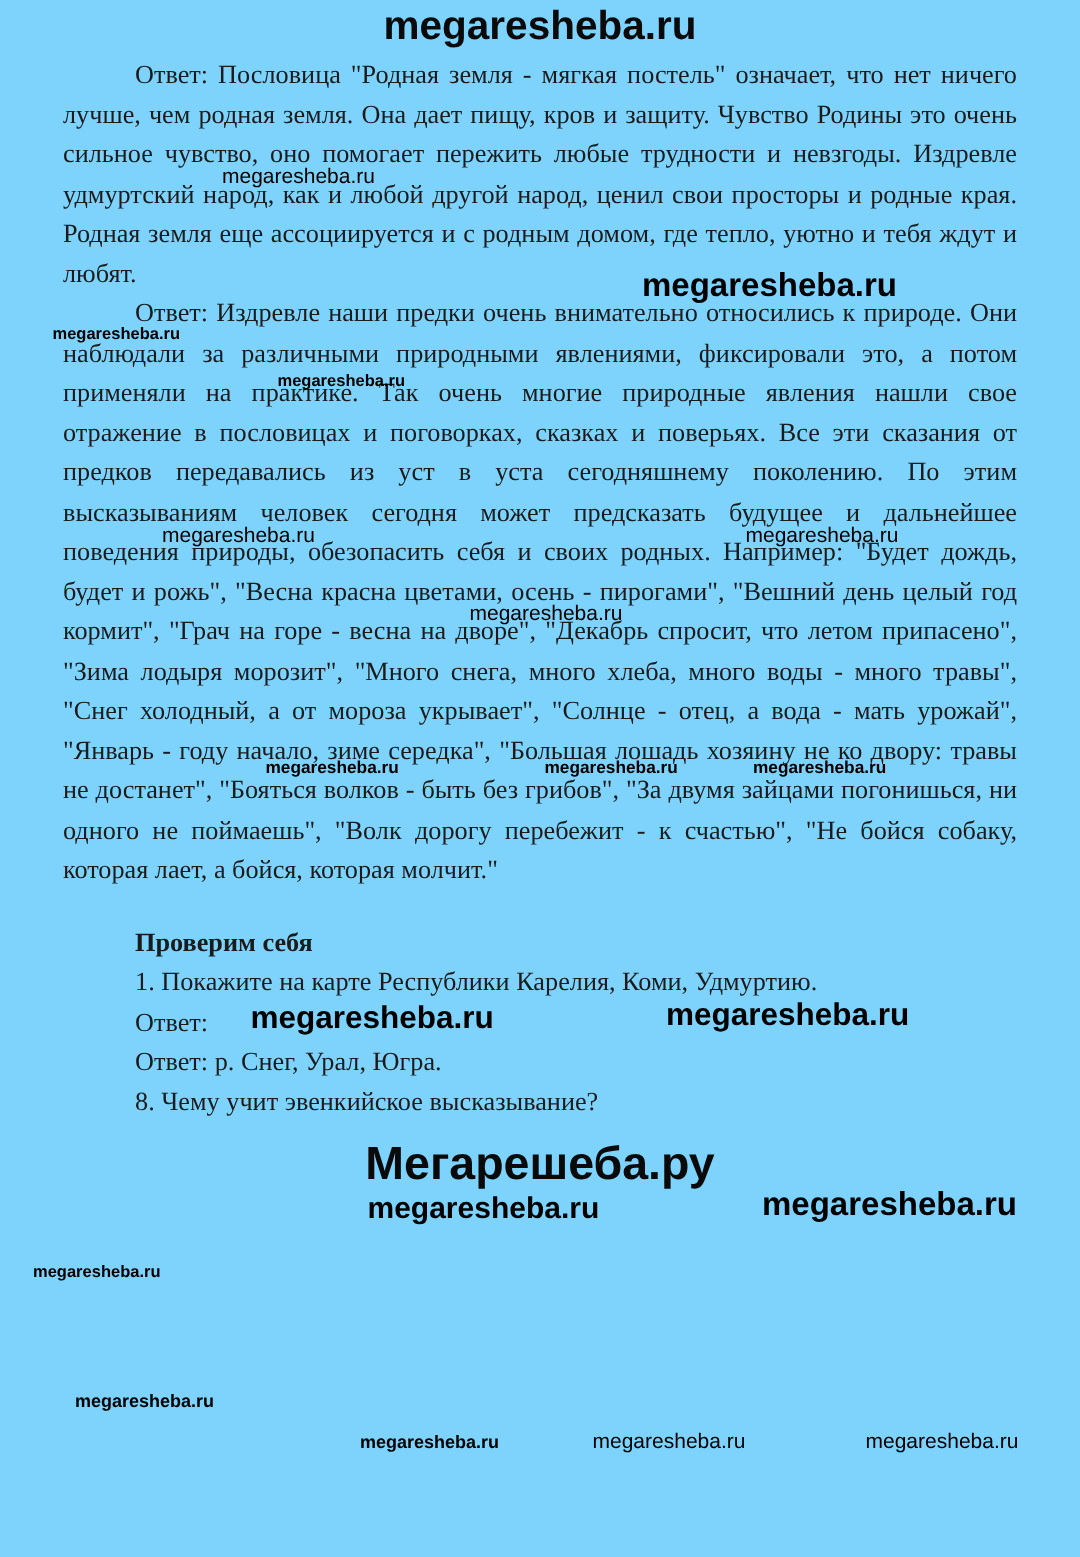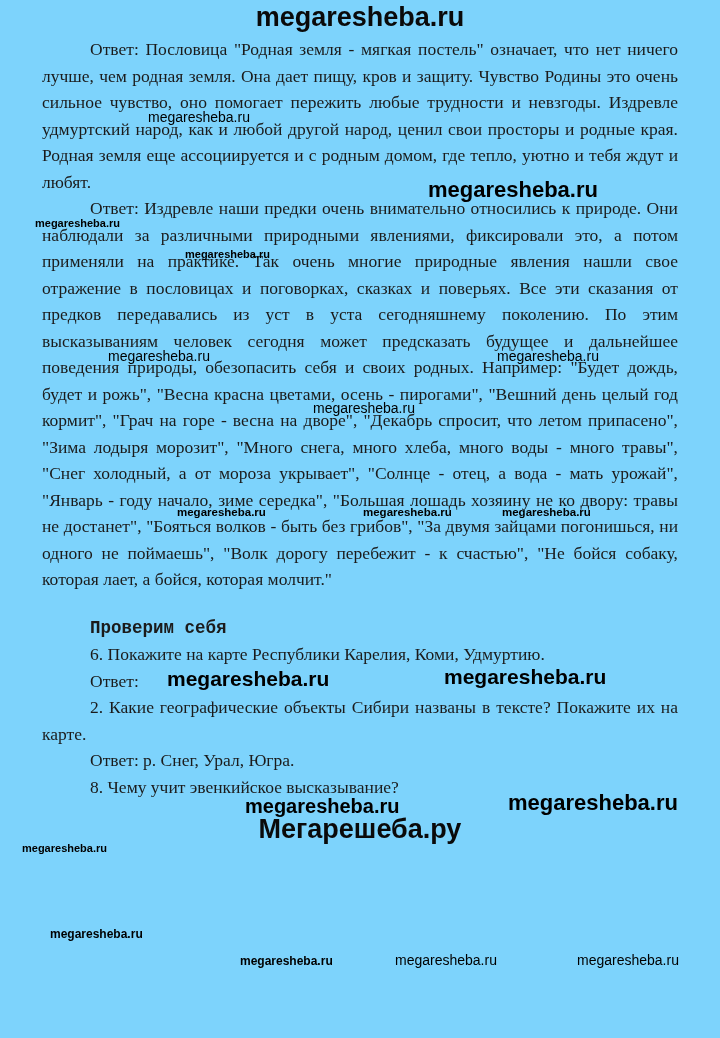--- a/index.html
+++ b/index.html
@@ -32,29 +32,28 @@
   .block1 { margin-top: 4px; }
   .block2 { margin-top: 22px; }
   .ans-label { }
   .check-heading {
     margin: 0;
     font-size: 17.5px;
     line-height: 26.5px;
     font-weight: bold;
     text-indent: 48px;
     text-align: left;
-    font-family: Liberation Mono, monospace;
   }
   .qline { text-align: left; }
   .site-footer {
     margin: 14px 0 0 0;
     text-align: center;
     font-family: "Liberation Sans", "DejaVu Sans", sans-serif;
     font-weight: bold;
-    font-size: 27px;
+    font-size: 31px;
     line-height: 30px;
     color: #0a0a0a;
   }
   .wm {
     position: absolute;
     font-family: "Liberation Sans", "DejaVu Sans", sans-serif;
     color: #000;
     white-space: nowrap;
     line-height: 1;
     z-index: 5;
@@ -71,23 +70,22 @@
 
   <div class="textcol doc">
 
     <div class="block1">
       <p><span class="ans-label">Ответ</span><span>: Пословица "Родная земля - мягкая постель" означает, что нет ничего лучше, чем родная земля. Она дает пищу, кров и защиту. Чувство Родины это очень сильное чувство, оно помогает пережить любые трудности и невзгоды. Издревле удмуртский народ, как и любой другой народ, ценил свои просторы и родные края. Родная земля еще ассоциируется и с родным домом, где тепло, уютно и тебя ждут и любят.</span></p>
       <p><span class="ans-label">Ответ</span><span>: Издревле наши предки очень внимательно относились к природе. Они наблюдали за различными природными явлениями, фиксировали это, а потом применяли на практике. Так очень многие природные явления нашли свое отражение в пословицах и поговорках, сказках и поверьях. Все эти сказания от предков передавались из уст в уста сегодняшнему поколению. По этим высказываниям человек сегодня может предсказать будущее и дальнейшее поведения природы, обезопасить себя и своих родных. Например: "Будет дождь, будет и рожь", "Весна красна цветами, осень - пирогами", "Вешний день целый год кормит", "Грач на горе - весна на дворе", "Декабрь спросит, что летом припасено", "Зима лодыря морозит", "Много снега, много хлеба, много воды - много травы", "Снег холодный, а от мороза укрывает", "Солнце - отец, а вода - мать урожай", "Январь - году начало, зиме середка", "Большая лошадь хозяину не ко двору: травы не достанет", "Бояться волков - быть без грибов", "За двумя зайцами погонишься, ни одного не поймаешь", "Волк дорогу перебежит - к счастью", "Не бойся собаку, которая лает, а бойся, которая молчит."</span></p>
     </div>
 
     <div class="block2">
       <p class="check-heading">Проверим себя</p>
-      <p class="qline">6. Покажите на карте Республики Карелия, Коми, Удмуртию.</p>
+      <p class="qline">1. Покажите на карте Республики Карелия, Коми, Удмуртию.</p>
       <p class="qline"><span class="ans-label">Ответ</span><span>:</span></p>
-      <p>2. Какие географические объекты Сибири названы в тексте? Покажите их на карте.</p>
       <p class="qline"><span class="ans-label">Ответ</span><span>: р. Снег, Урал, Югра.</span></p>
       <p class="qline">8. Чему учит эвенкийское высказывание?</p>
     </div>
 
     <div class="site-footer">Мегарешеба.ру</div>
   </div>
 
   <div class="wm wm-p" style="left:148px; top:110px; font-size:14px;">megaresheba.ru</div>
   <div class="wm wm-b" style="left:428px; top:179px; font-size:22px;">megaresheba.ru</div>
   <div class="wm wm-b" style="left:35px;  top:218px; font-size:11px;">megaresheba.ru</div>

